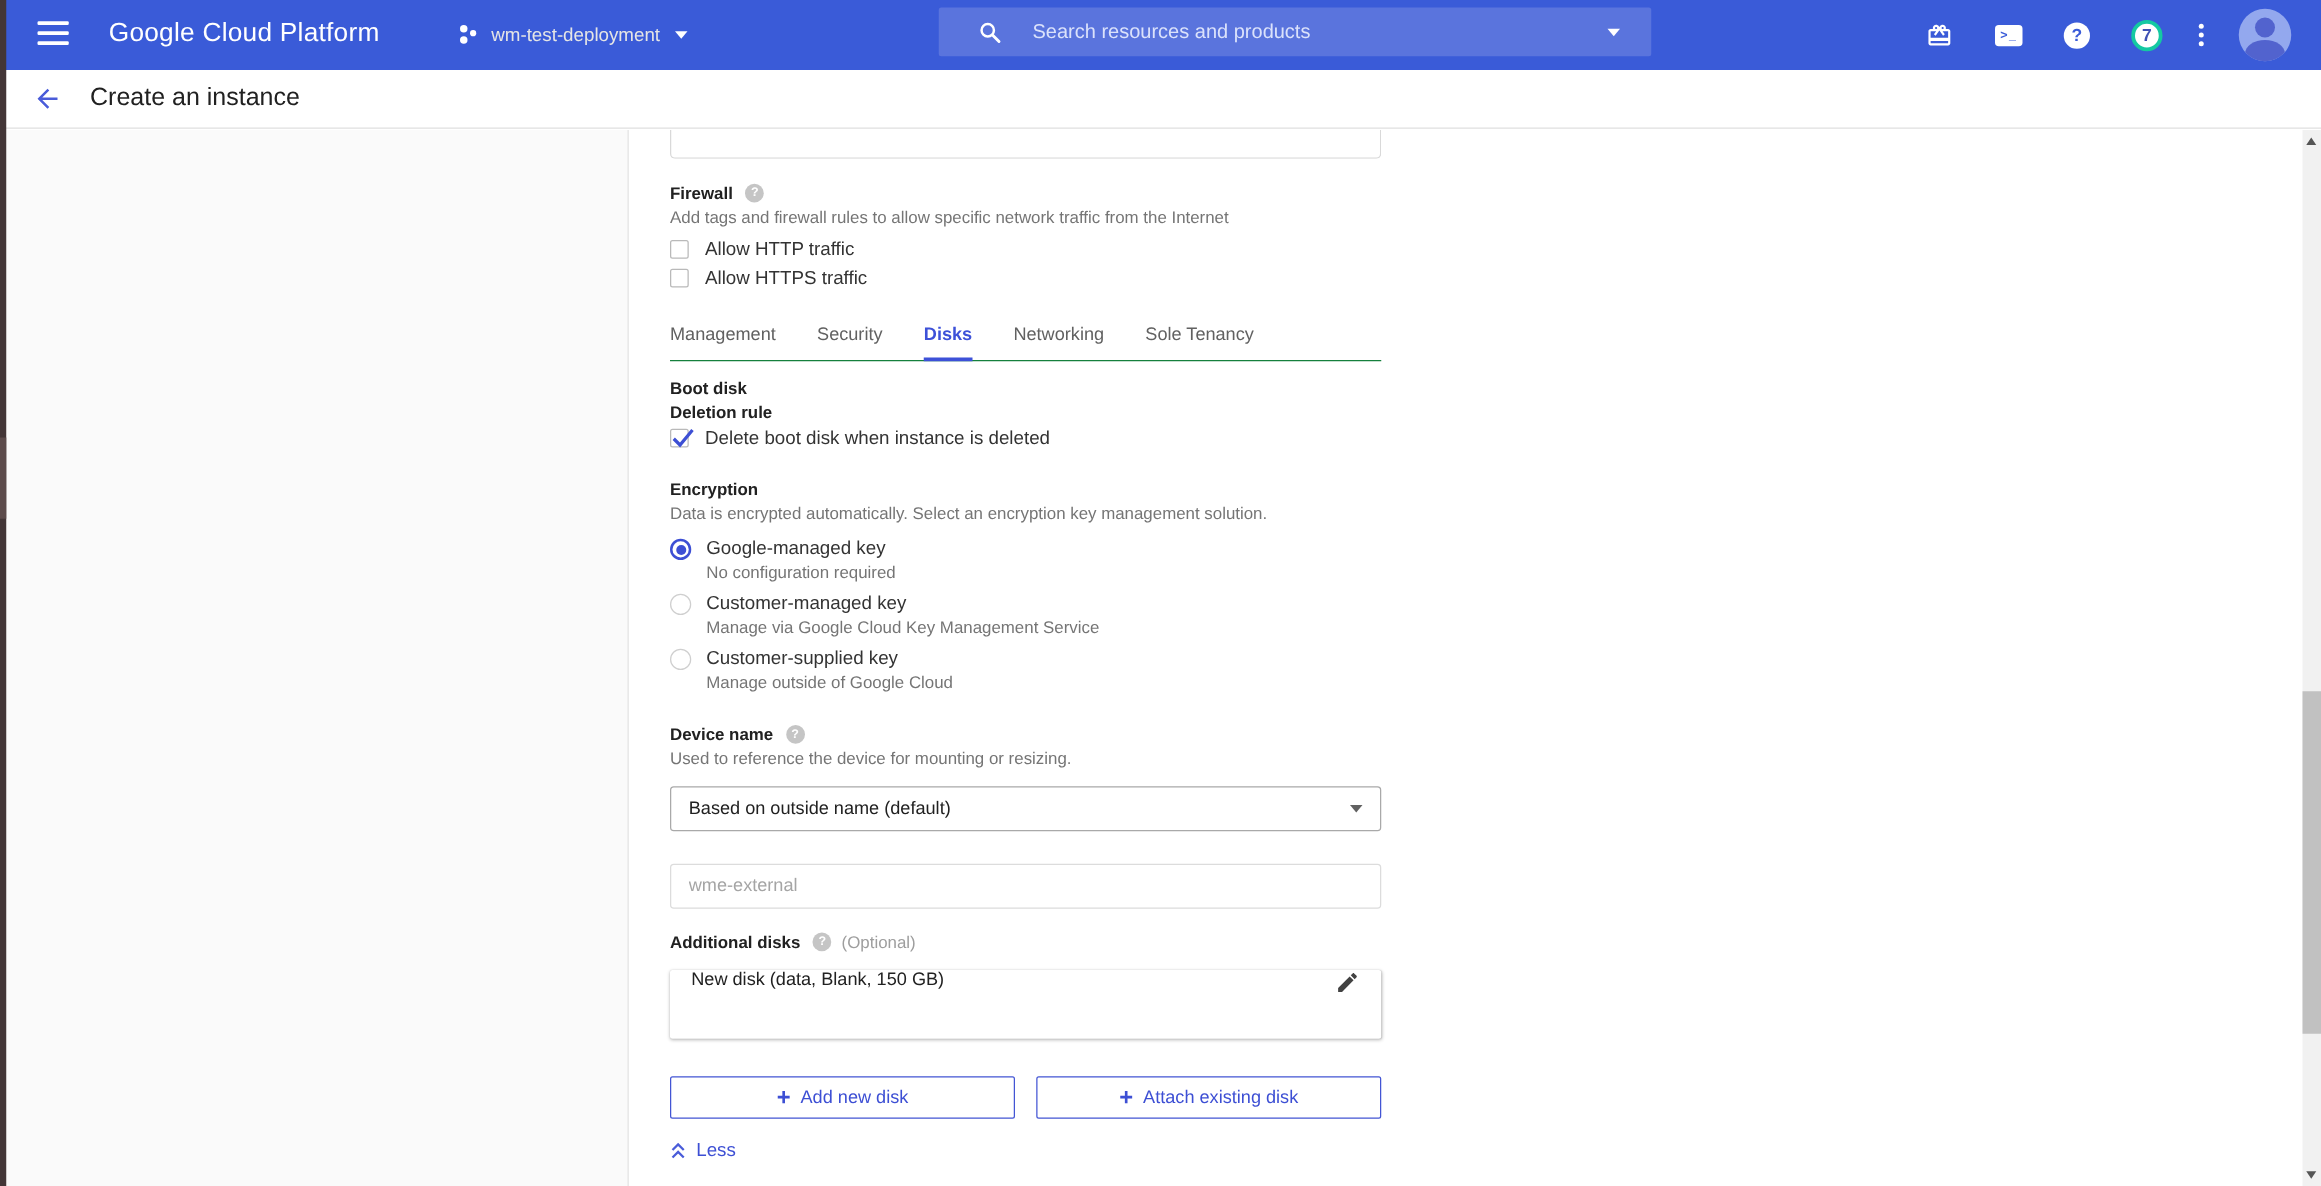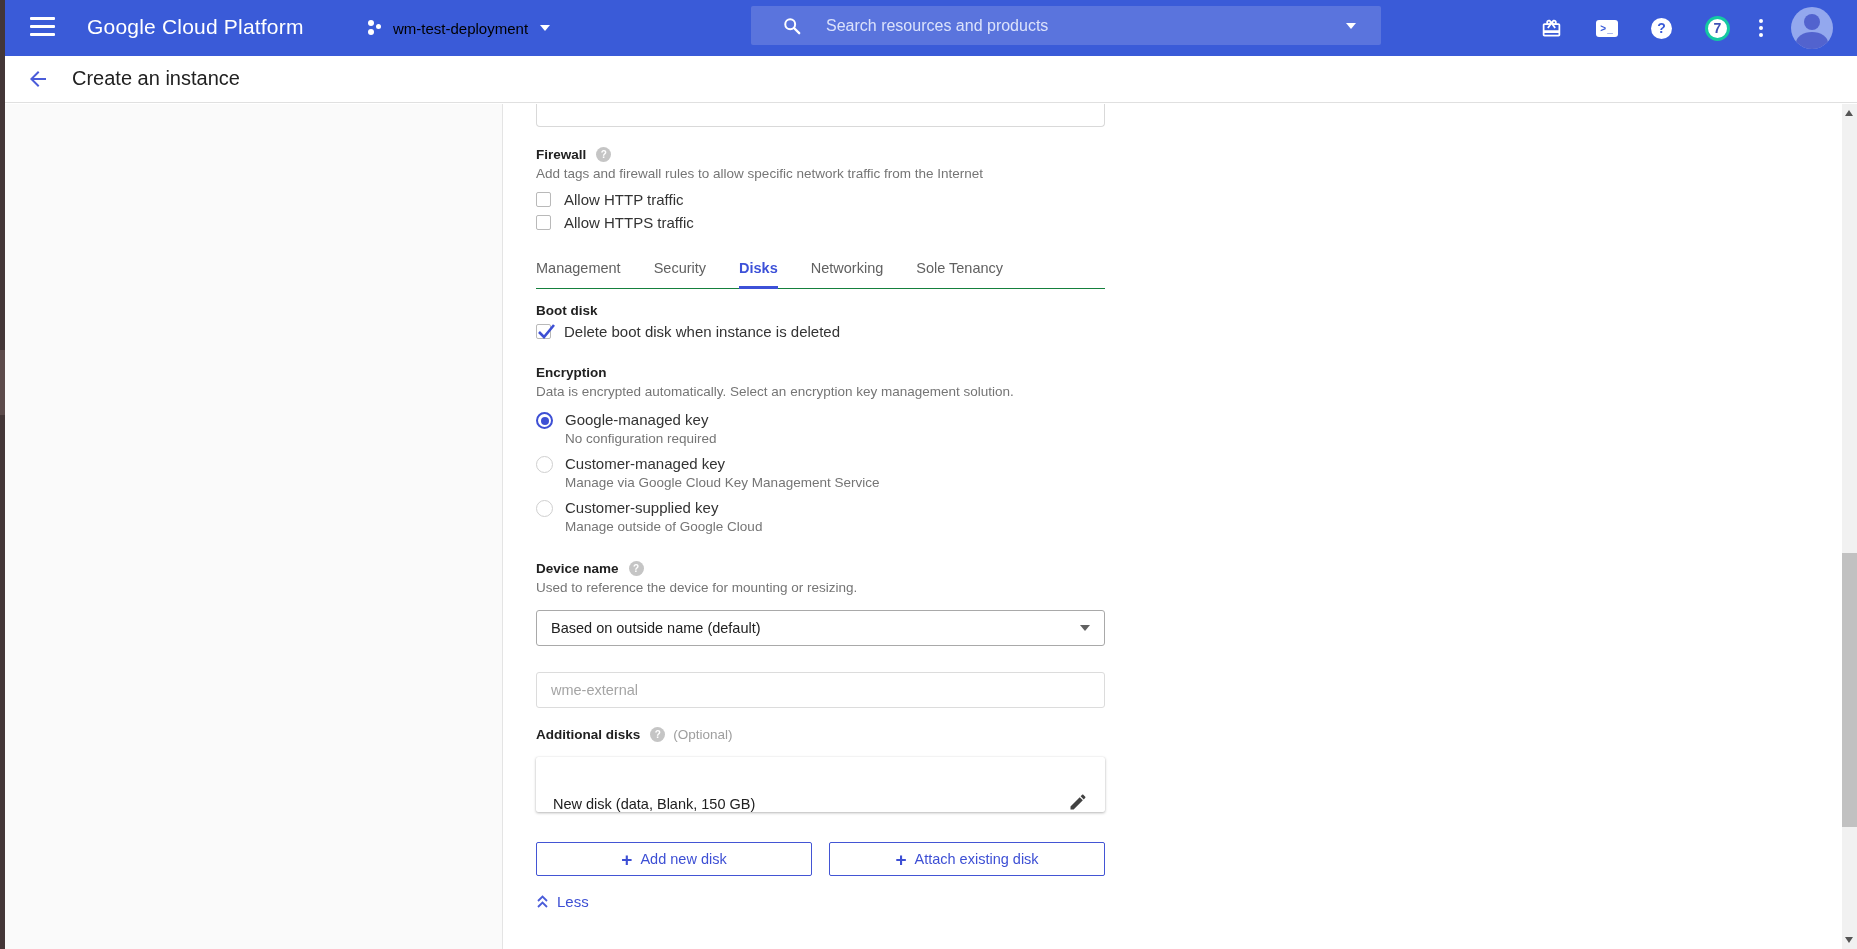--- a/index.html
+++ b/index.html
@@ -15,24 +15,24 @@
   .topbar { position:absolute; left:0; top:0; width:1857px; height:56px; background:#3a5bd8; z-index:50; }
   .hamburger { position:absolute; left:30px; top:17px; width:25px; height:22px; cursor:pointer; }
   .hamburger span { display:block; height:3px; background:#fff; border-radius:1px; margin-bottom:5px; }
   .logo { position:absolute; left:87px; top:15px; color:#fff; font-size:21px; letter-spacing:.2px; white-space:nowrap; }
   .project-picker { position:absolute; left:366px; top:14px; height:28px; display:flex; align-items:center; color:#fff; cursor:pointer; }
   .proj-icon { position:relative; width:18px; height:18px; margin-right:9px; }
   .proj-icon i { position:absolute; width:6px; height:6px; background:#fff; border-radius:50%; }
   .proj-icon i:nth-child(1){ left:2px; top:1px; }
   .proj-icon i:nth-child(2){ left:2px; top:10px; }
   .proj-icon i:nth-child(3){ left:10px; top:5px; width:5px; height:5px; }
-  .project-name { font-size:15px; color:#000000; }
+  .project-name { font-size:15px; color:#e5e5e5; }
   .caret-down-white { width:0; height:0; border-left:5px solid transparent; border-right:5px solid transparent; border-top:6px solid #fff; margin-left:12px; }
 
-  .searchbar { position:absolute; left:751px; top:6px; width:630px; height:39px; background:#5a74dd; border-radius:2px; display:flex; align-items:center; }
+  .searchbar { position:absolute; left:751px; top:6px; width:570px; height:39px; background:#5a74dd; border-radius:2px; display:flex; align-items:center; }
   .search-glyph { margin-left:32px; width:18px; height:18px; flex:0 0 auto; }
   .search-placeholder { margin-left:25px; font-size:16px; color:#dbe2fb; flex:1 1 auto; }
   .searchbar .caret-down-white { margin-right:25px; border-top-color:#fff; }
 
   .topbar-actions { position:absolute; right:0; top:0; height:56px; display:flex; align-items:center; }
   .tb-icon { display:flex; align-items:center; justify-content:center; cursor:pointer; }
   .gift-icon { margin-right:34px; }
   .shell-icon { width:22px; height:17px; background:#fff; border-radius:3px; color:#3a5bd8; font-size:10px; font-weight:bold; line-height:17px; text-align:center; letter-spacing:1px; margin-right:33px; }
   .help-icon-top { width:21px; height:21px; border-radius:50%; background:#fff; color:#3a5bd8; font-weight:bold; font-size:14px; line-height:21px; text-align:center; margin-right:33px; }
   .notif-badge { width:25px; height:25px; border-radius:50%; background:#fff; border:3px solid #14c9a2; color:#3f51b5; font-weight:bold; font-size:14px; display:flex; align-items:center; justify-content:center; margin-right:29px; }
@@ -87,21 +87,21 @@
                   display:flex; align-items:center; padding:0 14px; cursor:pointer; }
   .select-value { flex:1; font-size:14.5px; color:#212121; }
   .caret-down-gray { width:0; height:0; border-left:5px solid transparent; border-right:5px solid transparent; border-top:6px solid #616161; }
 
   .text-field { margin-top:26px; height:36px; border:1px solid #dcdcdc; border-radius:3px; width:100%;
                 padding:0 14px; font-size:14.5px; color:#333; background:#fff; font-family:"Liberation Sans",sans-serif; }
   .text-field::placeholder { color:#a5a5a5; opacity:1; }
 
   .disk-card { margin-top:15px; height:55px; background:#fff; border-radius:2px;
                box-shadow:0 1px 3px rgba(0,0,0,.28), 0 0 1px rgba(0,0,0,.12);
-               display:flex; align-items:flex-end; padding:0 17px; }
+               display:flex; align-items:flex-start; padding:0 17px; }
   .disk-card-text { flex:1; font-size:14.5px; color:#212121; }
   .pencil-btn { width:20px; height:20px; cursor:pointer; }
 
   .disk-buttons { display:flex; margin-top:30px; justify-content:space-between; }
   .outline-btn { width:276px; height:34px; border:1px solid #4355d4; border-radius:2px; background:#fff;
                  display:flex; align-items:center; justify-content:center; cursor:pointer; }
   .outline-btn .plus { color:#3d4fd4; font-size:19px; font-weight:bold; margin-right:8px; line-height:1; }
   .outline-btn .btn-label { color:#3d4fd4; font-size:14.5px; }
 
   .less-link { display:flex; align-items:center; margin-top:17px; cursor:pointer; width:70px; }
@@ -191,20 +191,21 @@
     <div class="tabs">
       <div class="tab">Management</div>
       <div class="tab">Security</div>
       <div class="tab active">Disks</div>
       <div class="tab">Networking</div>
       <div class="tab">Sole Tenancy</div>
     </div>
 
     
     <div class="sec-label" style="margin-top:14px;">Boot disk</div>
+    <div class="sec-label" style="margin-top:4px;">Deletion rule</div>
     <div class="check-row" style="margin-top:5px;">
       <span class="checkbox checked">
         <svg width="20" height="20" viewBox="0 0 20 20">
           <polyline points="3,11 8,16 18,4" fill="none" stroke="#3d4fd4" stroke-width="2.6"></polyline>
         </svg>
       </span>
       <span class="check-label">Delete boot disk when instance is deleted</span>
     </div>
 
     

